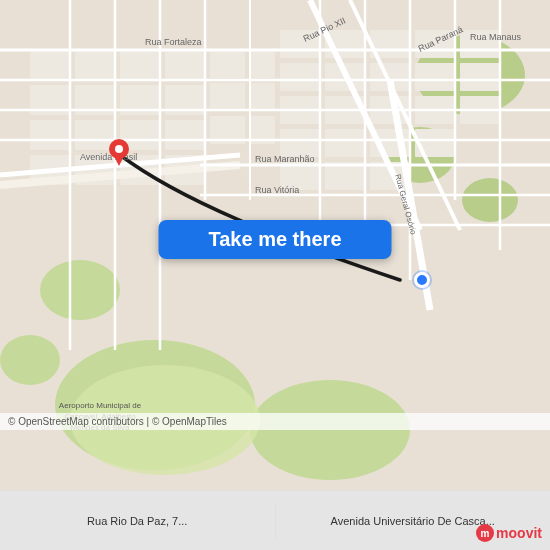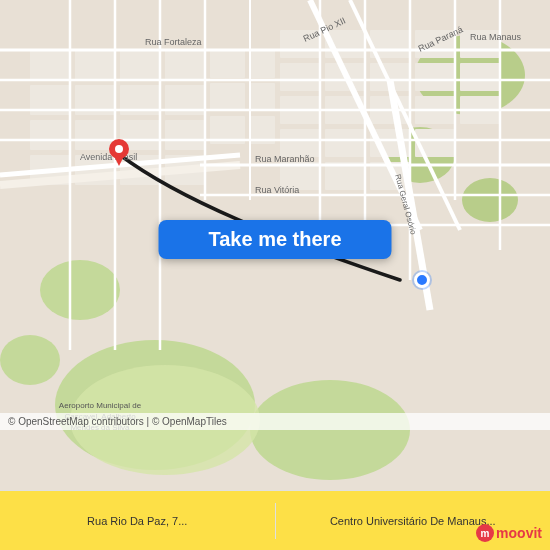--- a/index.html
+++ b/index.html
@@ -84,21 +84,21 @@
       margin-top: 28px;
     }
 
     
     #bottom-bar {
       position: absolute;
       bottom: 0;
       left: 0;
       width: 550px;
       height: 60px;
-      background: #fde047;
+      background: #e5e5e5;
       border-top: 1px solid #e0e0e0;
       display: flex;
       align-items: center;
     }
 
     .bottom-item {
       flex: 1;
       display: flex;
       flex-direction: column;
       align-items: center;
@@ -265,21 +265,21 @@
     <span>© OpenStreetMap contributors | © OpenMapTiles</span>
   </div>
 </div>
 
 <div id="bottom-bar">
   <div class="bottom-item">
     <span class="bottom-item-label">Rua Rio Da Paz, 7...</span>
   </div>
   <div class="bottom-divider"></div>
   <div class="bottom-item">
-    <span class="bottom-item-label">Centro Universitário De Manaus...</span>
+    <span class="bottom-item-label">Avenida Universitário De Casca...</span>
   </div>
 
   <div class="moovit-logo">
     <svg width="18" height="18" viewBox="0 0 18 18">
       <circle cx="9" cy="9" r="9" fill="#e63946"></circle>
       <text x="9" y="13" font-size="10" fill="white" text-anchor="middle" font-family="Arial" font-weight="bold">m</text>
     </svg>
     <span>moovit</span>
   </div>
 </div>

